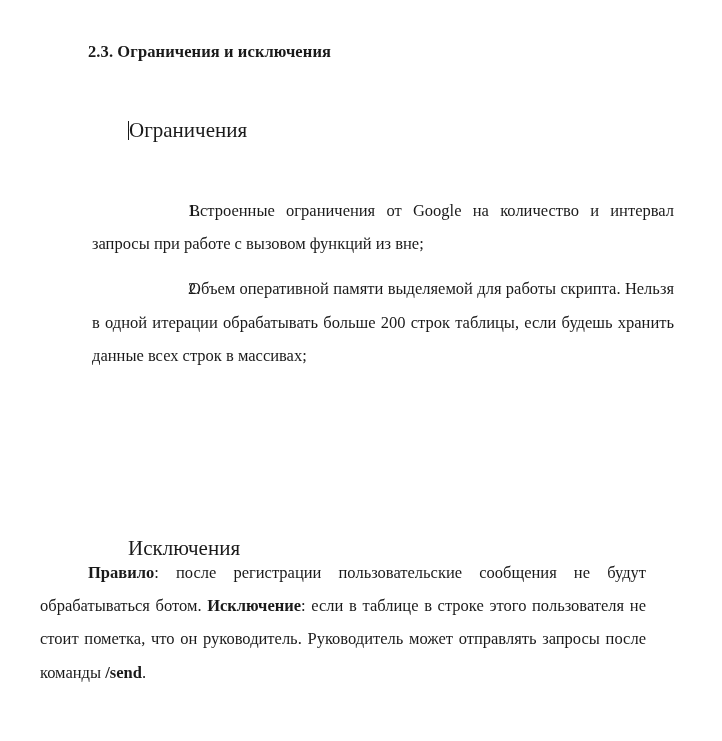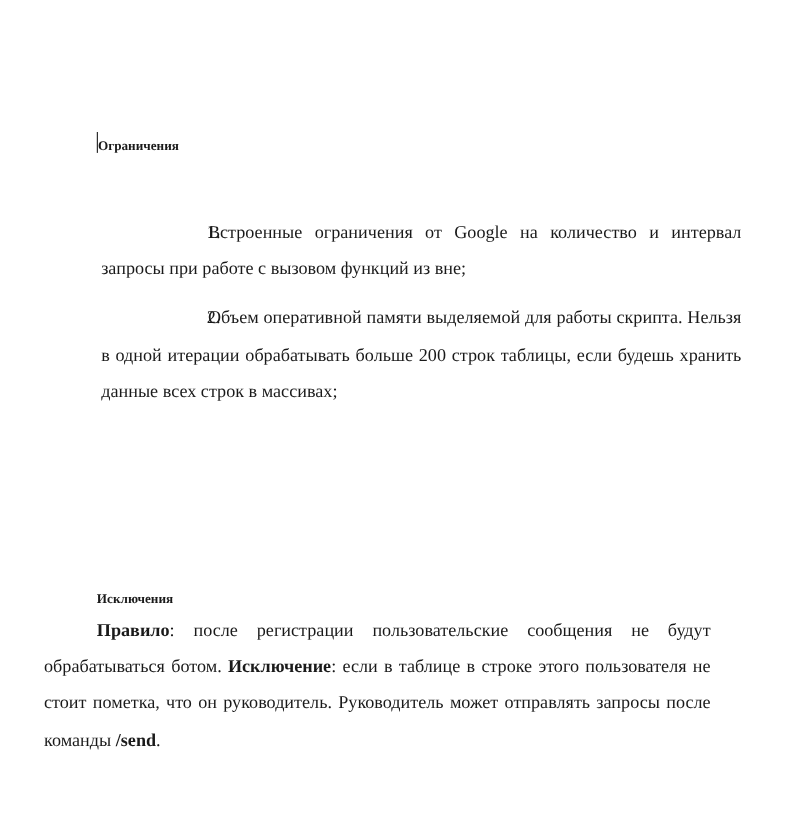--- a/index.html
+++ b/index.html
@@ -30,24 +30,25 @@
     left: 88px;
     top: 28px;
     font-size: 16.5px;
     font-weight: bold;
     letter-spacing: 0.1px;
     white-space: nowrap;
   }
 
   
   .section-label {
-    font-size: 12px;
-    font-weight: bold;
+    font-size: 21px;
+    font-weight: normal;
     line-height: 1.0;
     white-space: nowrap;
+    margin-left: 40px;
   }
   #limitations-label {
     position: absolute;
     left: 88px;
     top: 120px;
   }
   #exceptions-label {
     position: absolute;
     left: 88px;
     top: 538px;
@@ -97,20 +98,21 @@
     text-indent: 48px;
     margin: 0;
   }
   .b { font-weight: bold; }
 </style>
 </head>
 <body>
 
 <div class="page">
 
+  <h2 class="doc-title">2.3. Ограничения и исключения</h2>
 
   <div class="section-label" id="limitations-label">
     <span class="caret"></span><span>Ограничения</span>
   </div>
 
   <ol class="limit-list">
     <li class="limit-item">
       <span class="num">1.</span><span>Встроенные ограничения от Google на количество и интервал запросы при работе с вызовом функций из вне;</span>
     </li>
     <li class="limit-item">

